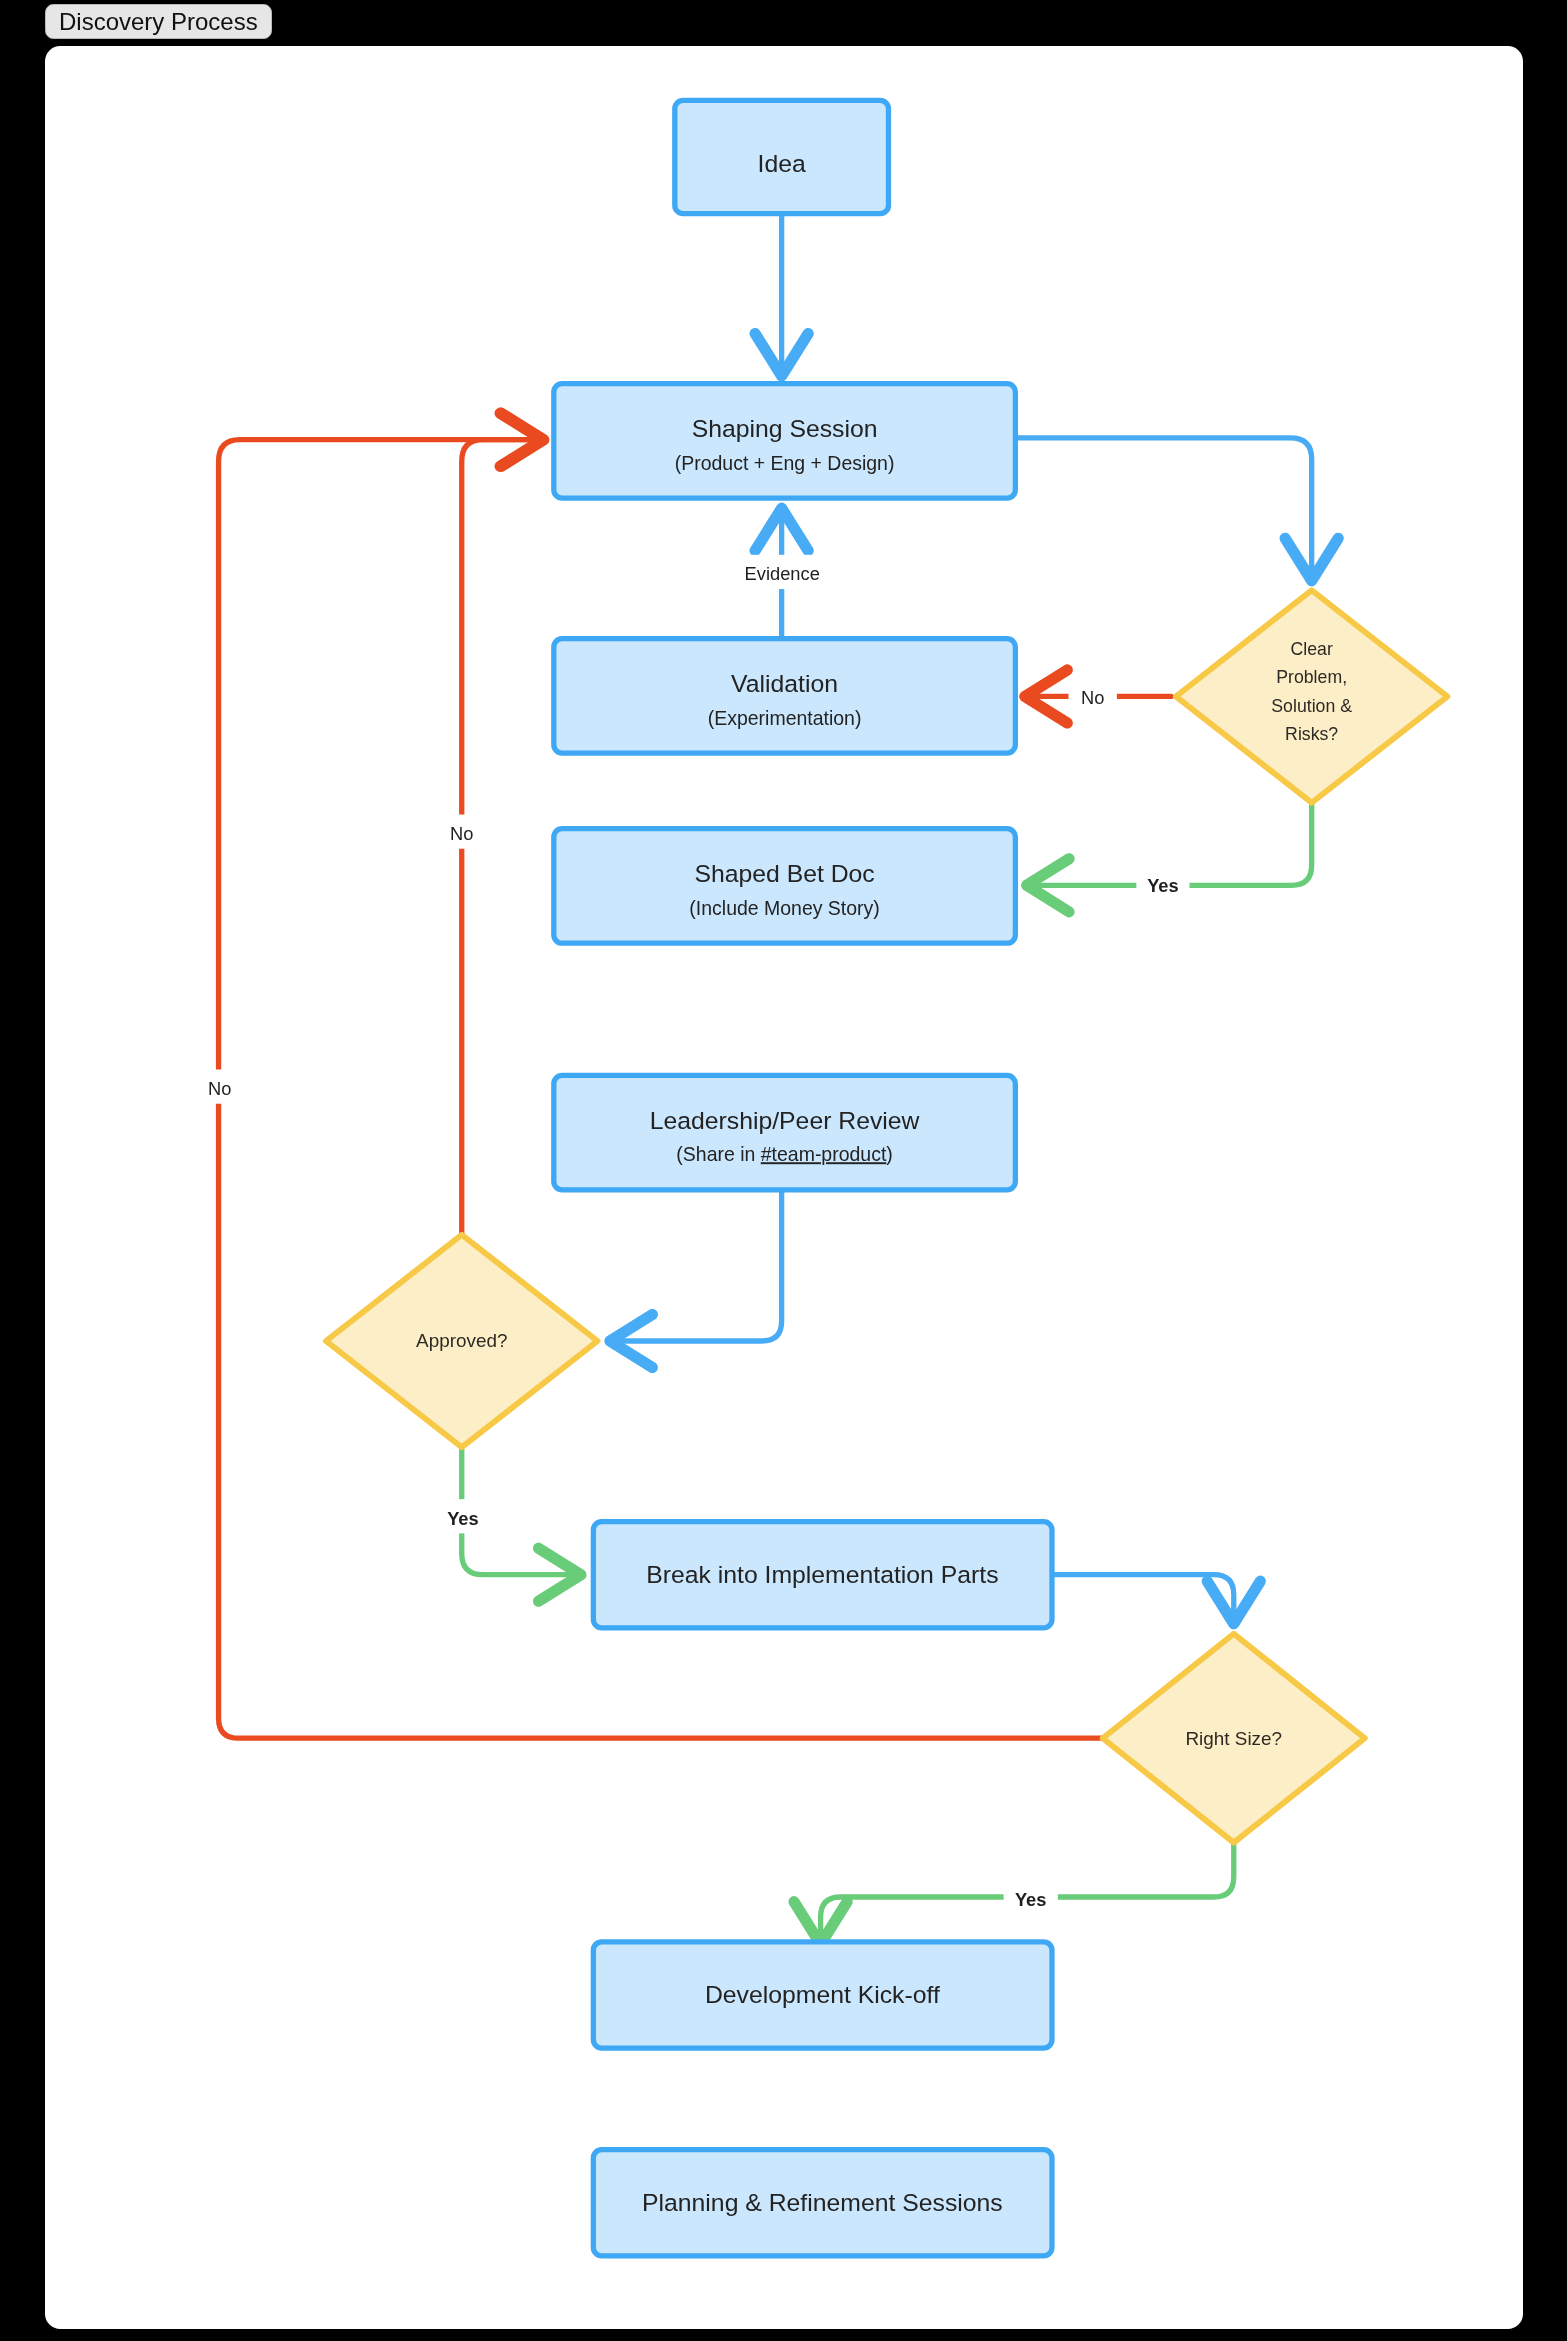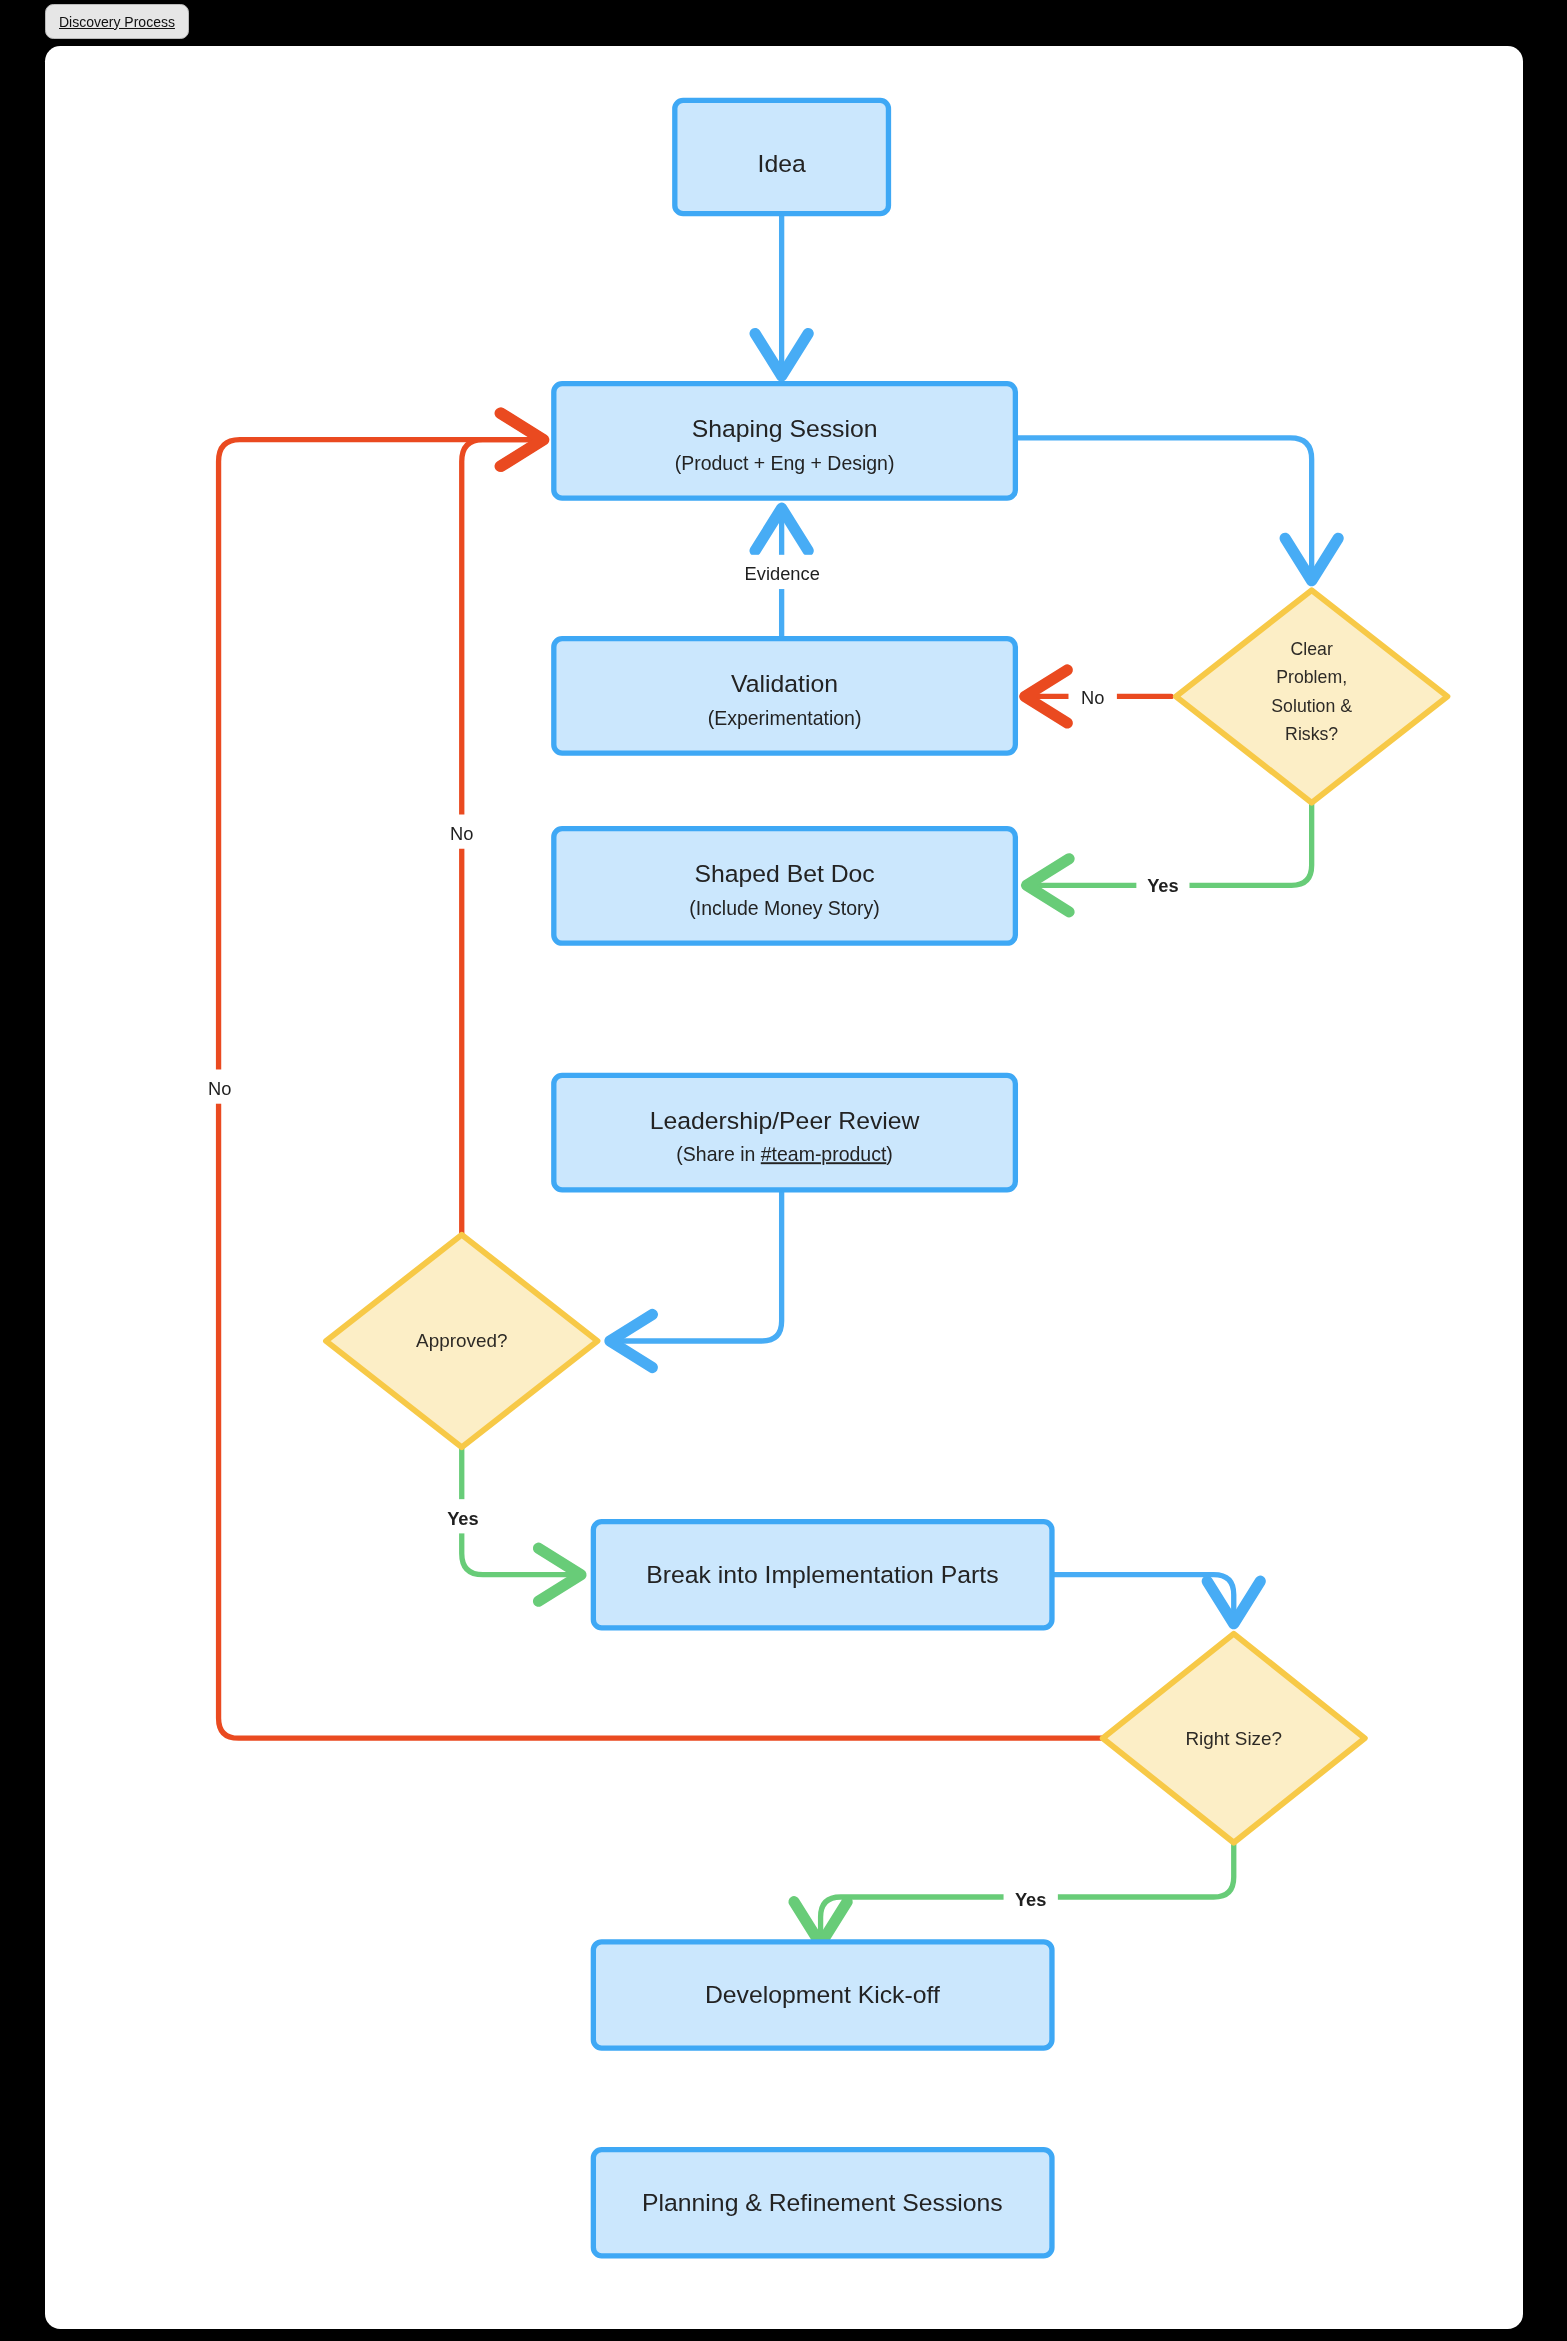--- a/index.html
+++ b/index.html
@@ -5,21 +5,21 @@
   html,body{margin:0;padding:0;background:#000;}
   body{width:1568px;height:2342px;position:relative;
        font-family:"Liberation Sans","DejaVu Sans",sans-serif;
        -webkit-font-smoothing:antialiased;}
   #root{position:absolute;left:0;top:0;width:1568px;height:2342px;background:#000;overflow:hidden;}
 
   
   #title-tab{position:absolute;left:45px;top:4.1px;height:33px;
     display:flex;align-items:center;padding:0 13px;
     background:#e6e6e6;border:1.2px solid #b9b9b9;border-radius:8.3px;
-    font-size:14px;color:#111;line-height:1;white-space:nowrap;text-decoration:underline;}
+    font-size:24px;color:#111;line-height:1;white-space:nowrap;}
 
   
   #canvas{position:absolute;left:45px;top:46px;width:1478px;height:2283px;
     background:#fff;border-radius:15.3px;}
 
   #diagram{position:absolute;left:0;top:0;width:1568px;height:2342px;}
 
   .node-label{font-size:42px;fill:#232323;font-family:"Liberation Sans","DejaVu Sans",sans-serif;}
   .node-sub{font-size:33px;fill:#232323;font-family:"Liberation Sans","DejaVu Sans",sans-serif;}
   .diamond-label{font-size:30px;fill:#2d2a26;font-family:"Liberation Sans","DejaVu Sans",sans-serif;}

